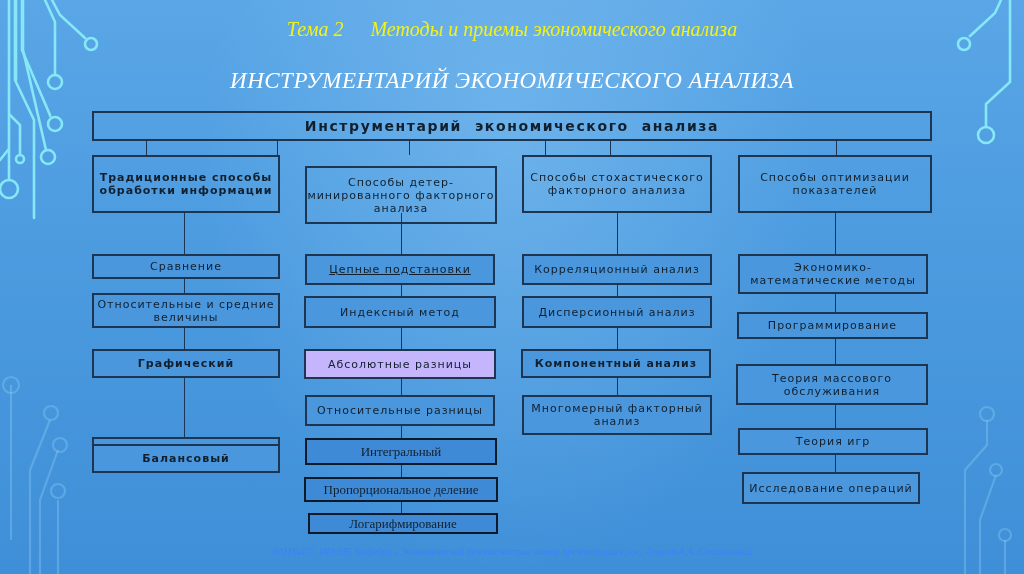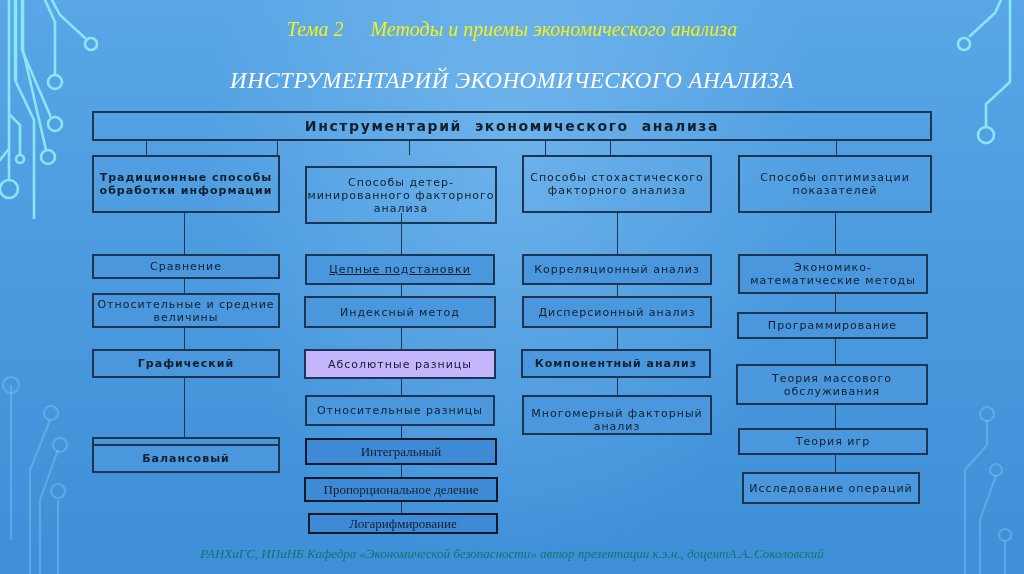--- a/index.html
+++ b/index.html
@@ -32,21 +32,21 @@
   .box.bold { font-weight:bold; }
   .box.serif {
     font-family: "Liberation Serif", serif; letter-spacing:0; font-size:13px;
     background:#3f8ad6; border-color:#0e1a28;
   }
   .root { font-size:14px; font-weight:bold; letter-spacing:1.6px; }
   .line { position:absolute; background:#1d3550; }
   .vline { width:1px; }
   .footer {
     position:absolute; left:0; width:1024px; top:546px; text-align:center;
-    font-family: "Liberation Serif", serif; font-style:italic; font-size:13px; color:#0f766e;
+    font-family: "Liberation Serif", serif; font-style:italic; font-size:10px; color:#3b82f6;
   }
 </style>
 </head>
 <body>
 
 <div class="bg-glow"></div>
 
 <svg class="circuit" width="1024" height="574" viewBox="0 0 1024 574">
   <g fill="none" stroke="#86e8f7" stroke-width="2.6" stroke-linecap="round">
 
@@ -166,21 +166,21 @@
 
 <div class="box" style="left:522px;top:254px;width:190px;height:31px;background:#4a97dd;">
   <span>Корреляционный анализ</span>
 </div>
 <div class="box" style="left:522px;top:296px;width:190px;height:32px;background:#4a97dd;">
   <span>Дисперсионный анализ</span>
 </div>
 <div class="box bold" style="left:521px;top:349px;width:190px;height:29px;background:#4a97dd;">
   <span>Компонентный анализ</span>
 </div>
-<div class="box" style="left:522px;top:395px;width:190px;height:40px;background:#4a97dd;align-items:flex-end;">
+<div class="box" style="left:522px;top:395px;width:190px;height:40px;background:#4a97dd;">
   <span>Многомерный факторный анализ</span>
 </div>
 
 <div class="box" style="left:738px;top:254px;width:190px;height:40px;background:#4a97dd;">
   <span>Экономико-математические методы</span>
 </div>
 <div class="box" style="left:737px;top:312px;width:191px;height:27px;background:#4a97dd;">
   <span>Программирование</span>
 </div>
 <div class="box" style="left:736px;top:364px;width:192px;height:41px;background:#4a97dd;">

